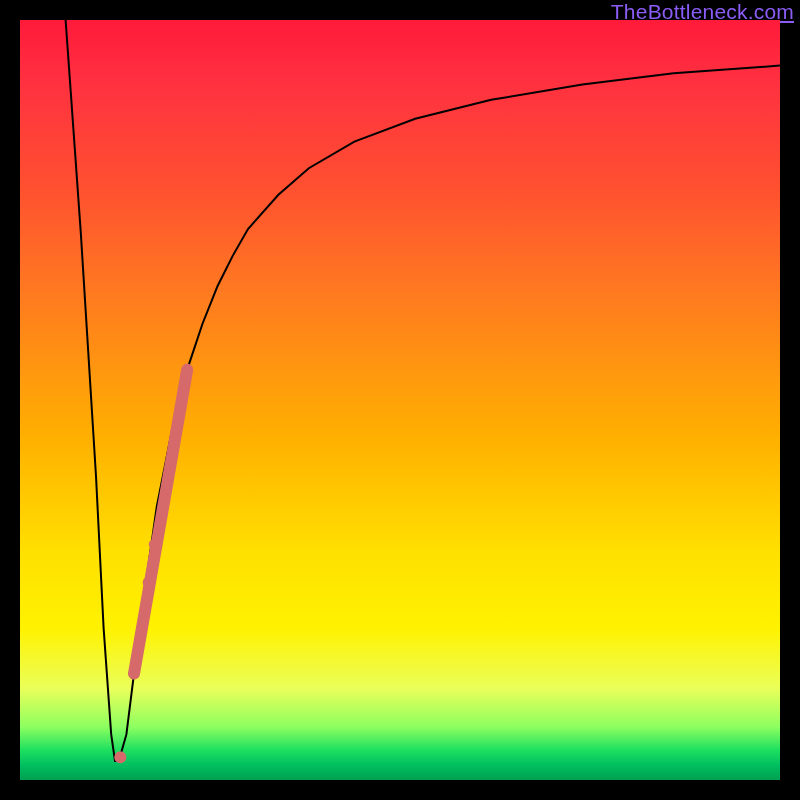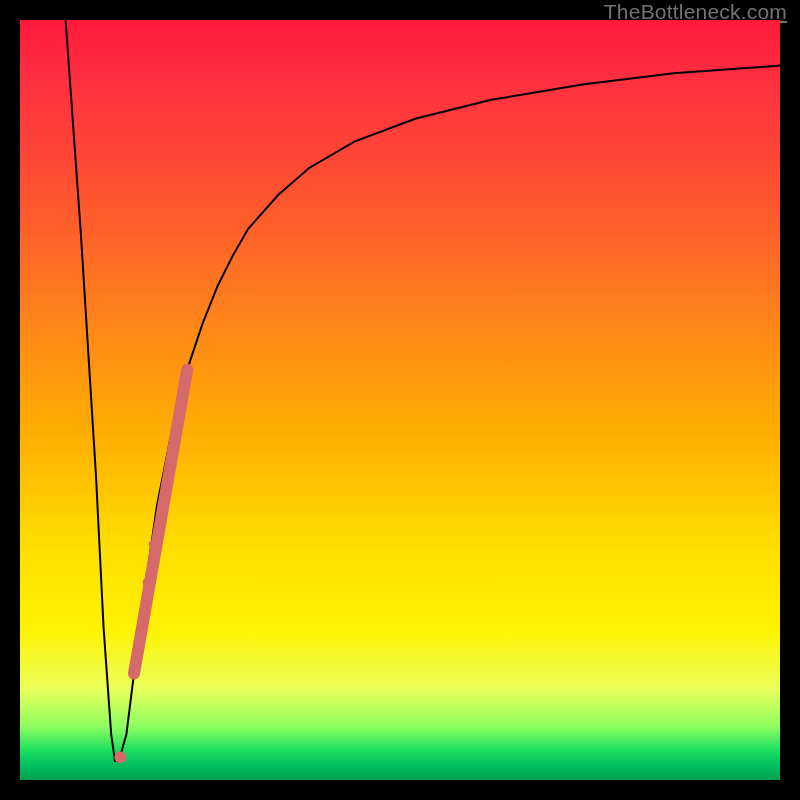--- a/index.html
+++ b/index.html
@@ -44,22 +44,22 @@
     );
   }
   svg.curve {
     position: absolute;
     left: 0; top: 0;
     width: 760px; height: 760px;
   }
   .watermark {
     position: absolute;
     top: 0;
-    right: 13px;
-    color: #737373;
+    right: 6px;
+    color: #8b5cf6;
     font-size: 21px;
     letter-spacing: 0.2px;
     user-select: none;
     text-decoration: underline;
   }
   .dot {
     fill: #d66a6a;
     stroke: none;
   }
   .c-line {

